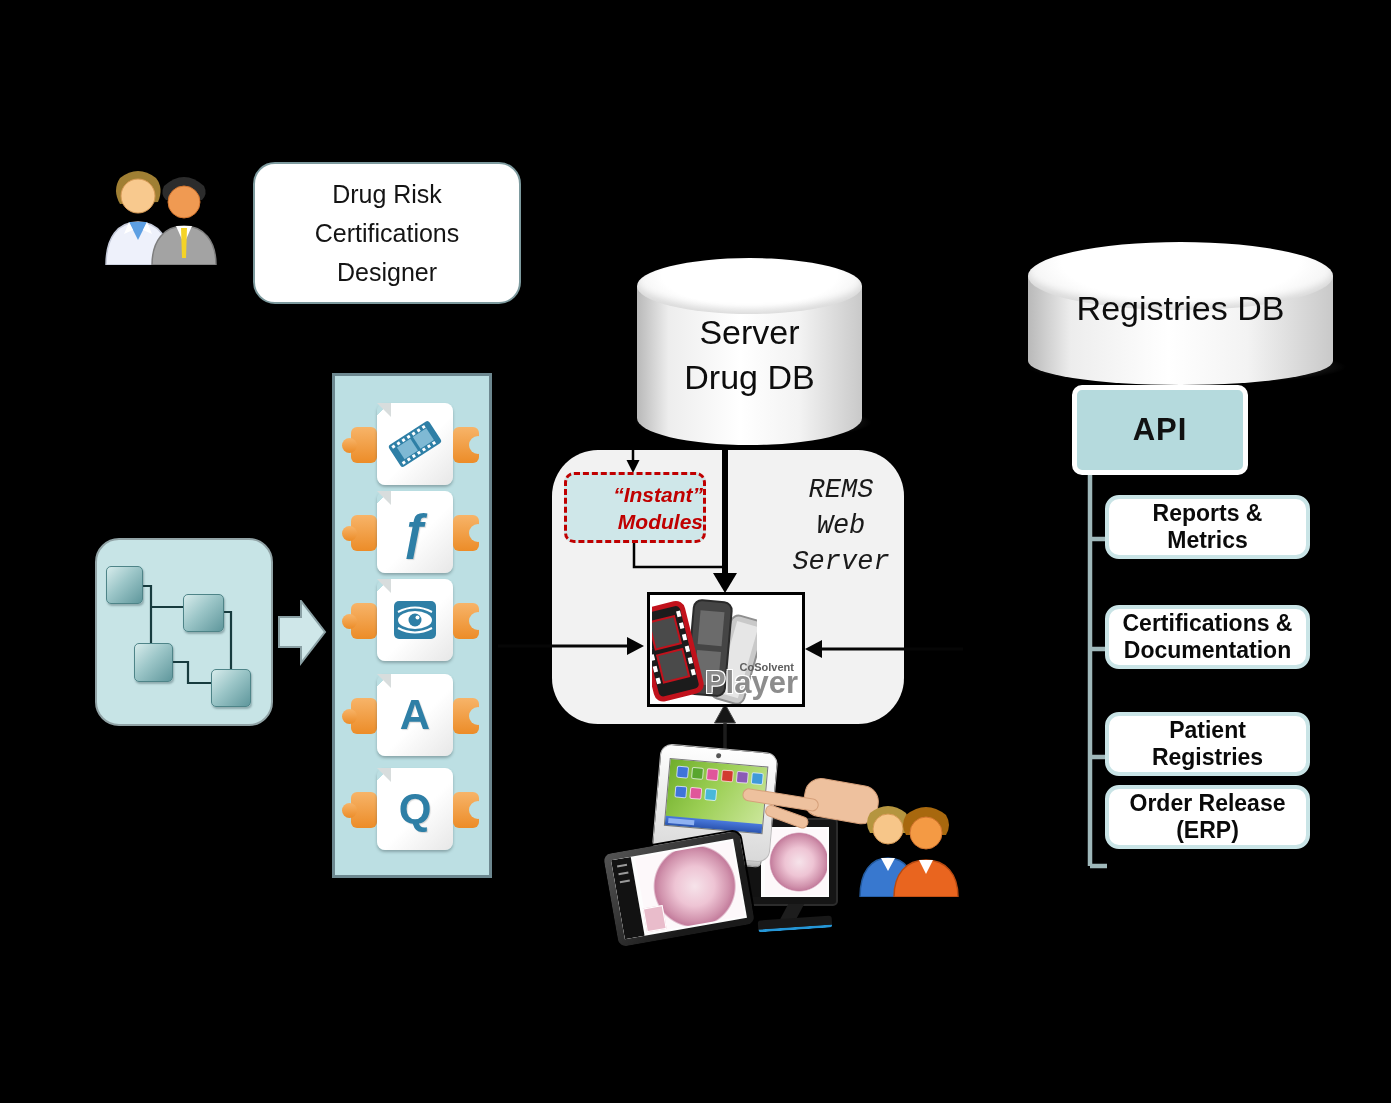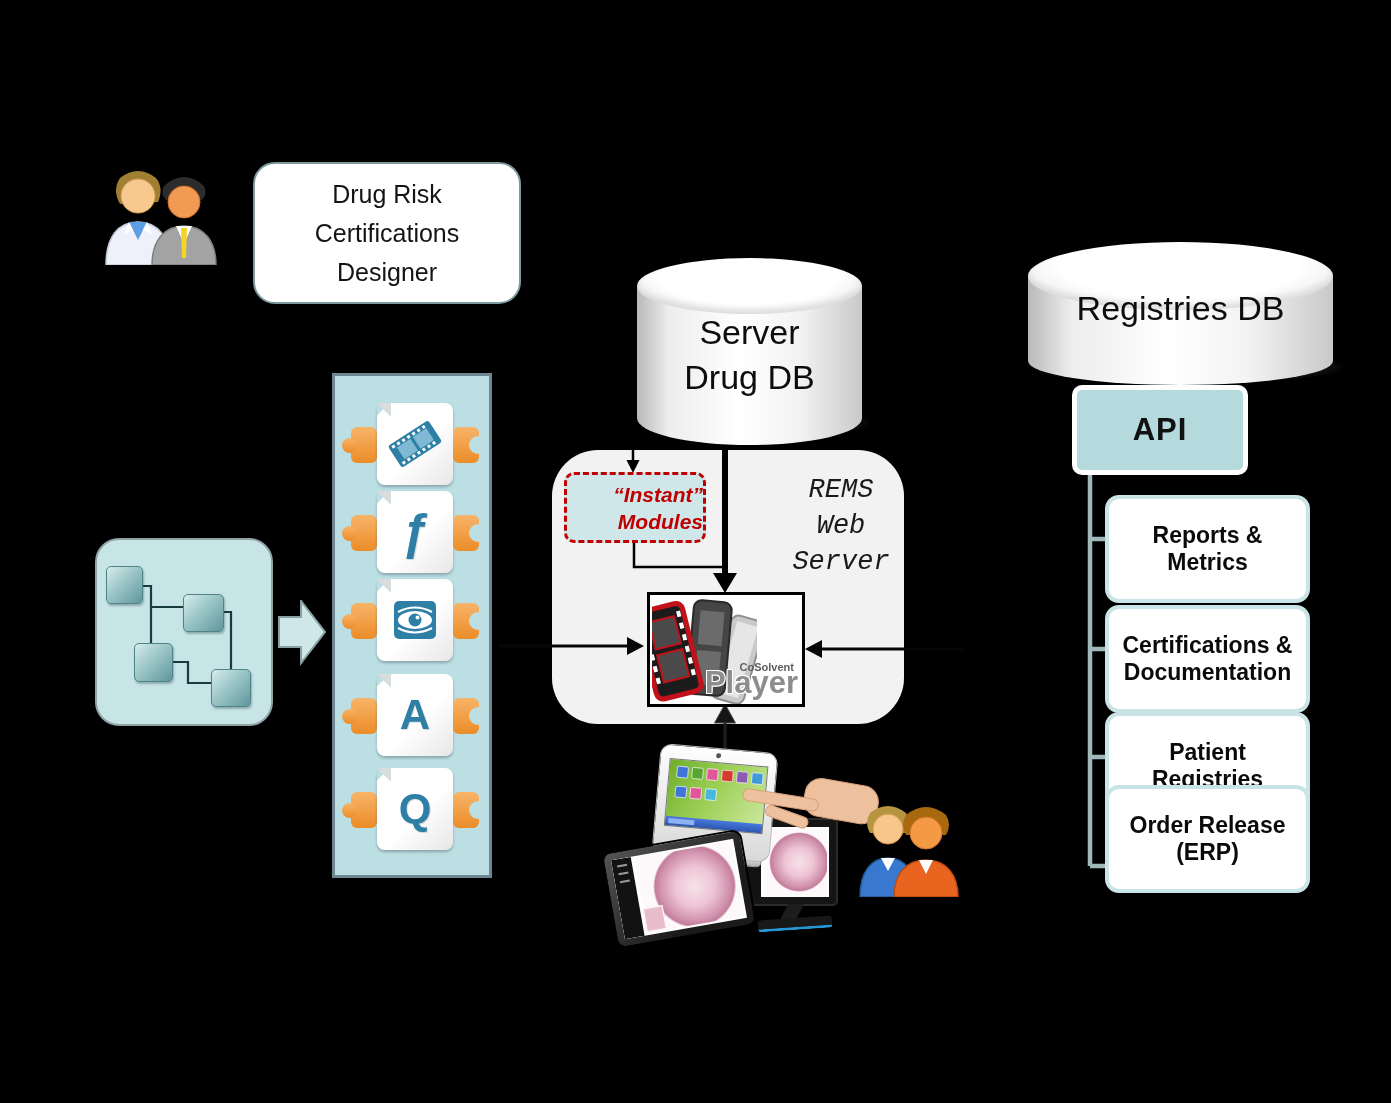--- a/index.html
+++ b/index.html
@@ -83,21 +83,21 @@
   
   #player-box{left:647px;top:592px;width:158px;height:115px;background:#fff;border:3px solid #000;box-sizing:border-box;}
   #player-brand{position:absolute;right:8px;top:66px;font-size:11px;font-weight:bold;color:#5e5e5e;}
   #player-name{position:absolute;right:4px;top:70px;font-size:31px;font-weight:bold;color:#8d8d8d;
     text-shadow:-1px -1px 0 #fff,1px -1px 0 #fff,-1px 1px 0 #fff,1px 1px 0 #fff;}
 
   
   #api-box{left:1072px;top:385px;width:176px;height:90px;background:#b5dadd;border:5px solid #fff;
     border-radius:10px;box-sizing:border-box;display:flex;align-items:center;justify-content:center;
     font-size:31px;font-weight:bold;letter-spacing:1px;}
-  .child-box{left:1105px;width:205px;height:108px;background:#fff;border:4px solid #c9e4e6;
+  .child-box{left:1105px;width:205px;height:64px;background:#fff;border:4px solid #c9e4e6;
     border-radius:14px;box-sizing:border-box;display:flex;flex-direction:column;justify-content:center;
     text-align:center;font-weight:bold;font-size:23px;line-height:27px;color:#0a0a0a;}
   #child-0{top:495px;} #child-1{top:605px;} #child-2{top:712px;} #child-3{top:785px;align-items:center;}
 
   
   #devices{left:608px;top:748px;width:280px;height:200px;}
   #tablet{position:absolute;left:0px;top:92px;width:138px;height:94px;transform:rotate(-10deg);
     background:linear-gradient(145deg,#555 0%,#1a1a1a 70%);border-radius:10px;border:2px solid #000;}
   .dev-screen{position:absolute;left:7px;right:7px;top:7px;bottom:7px;background:#fdfdfd;overflow:hidden;}
   .dev-strip{position:absolute;left:0;top:0;bottom:0;width:20px;background:#121212;}

